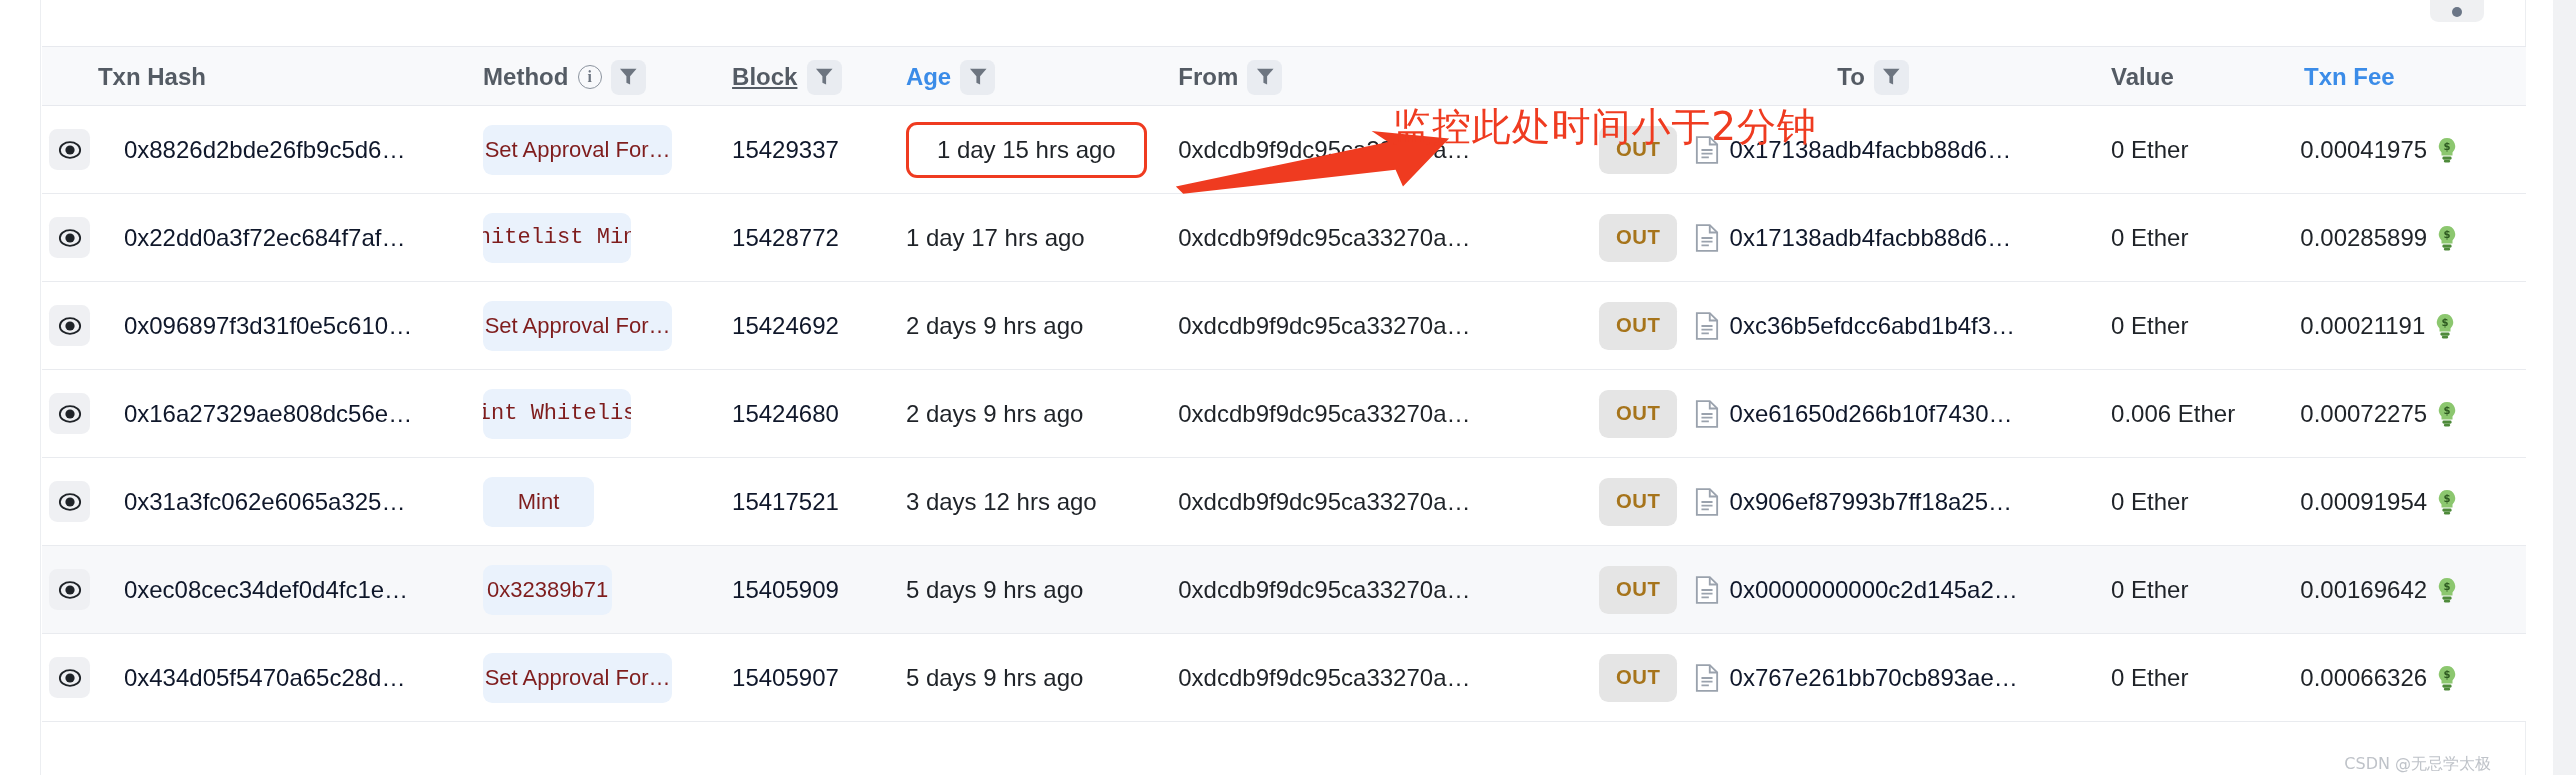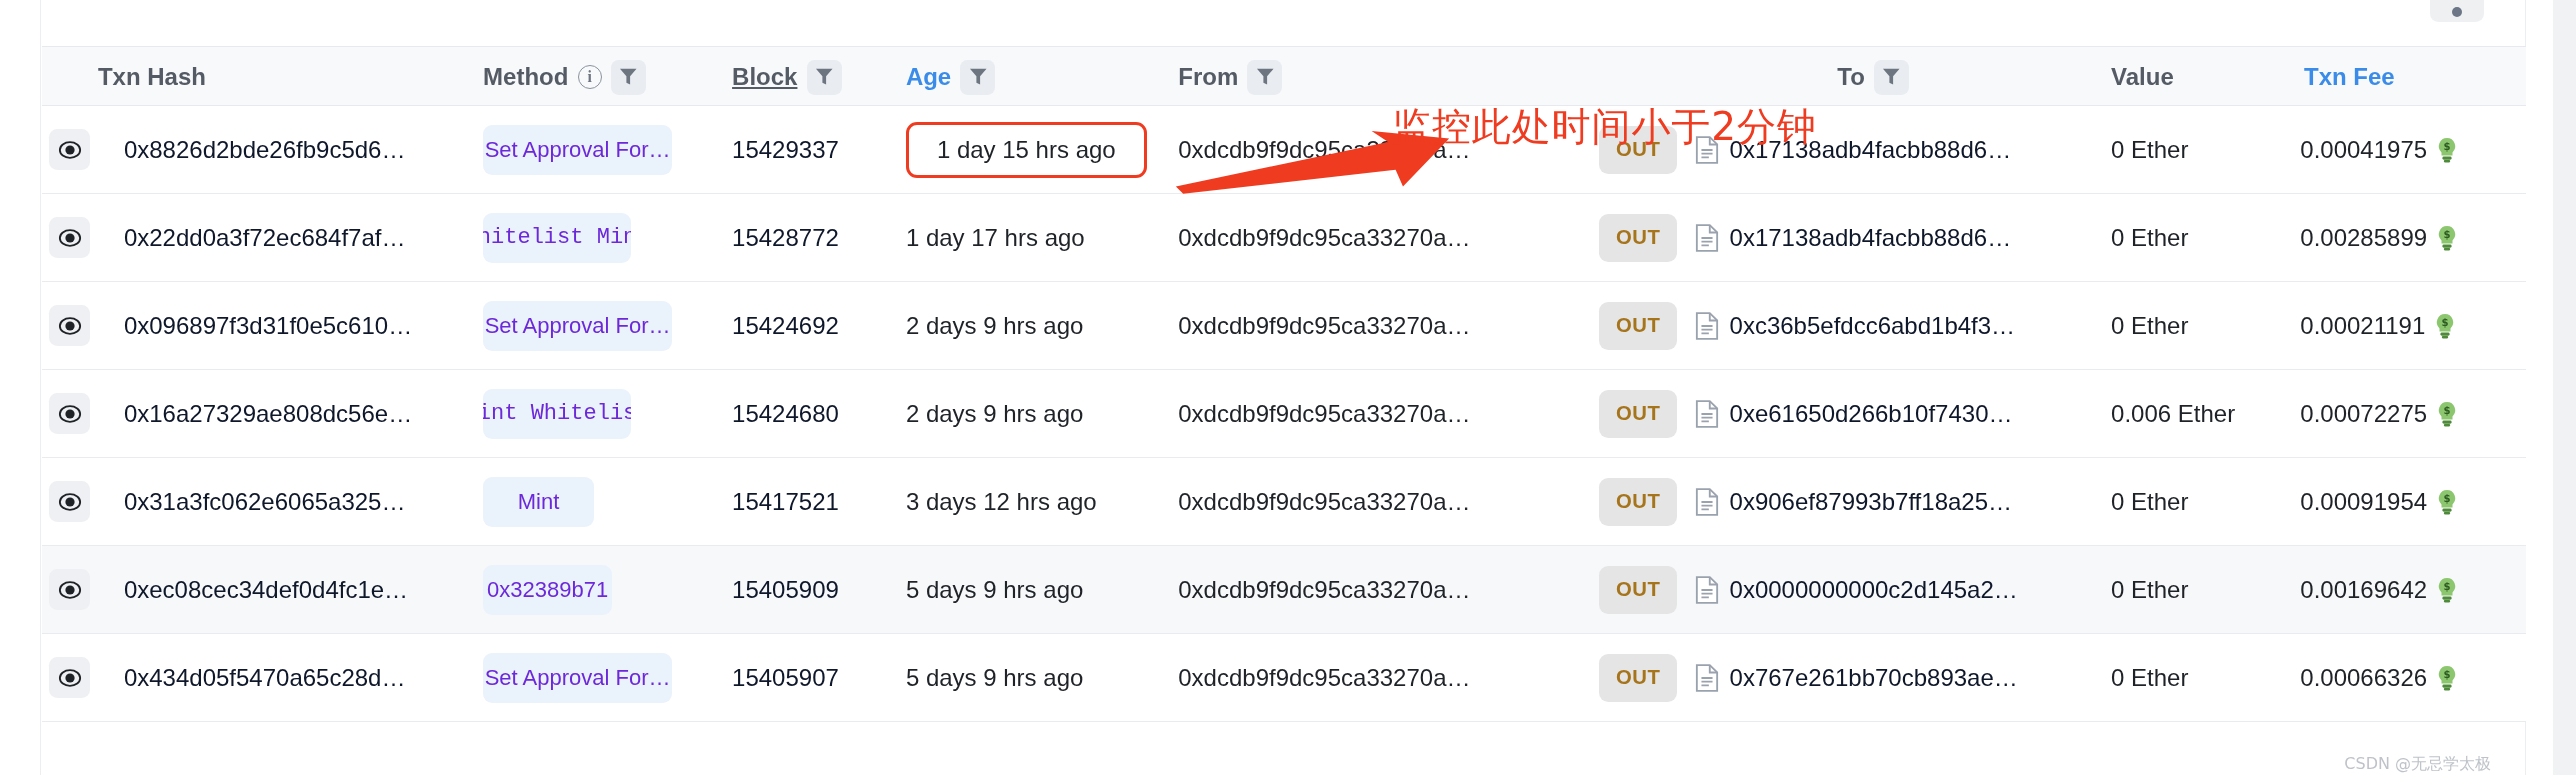--- a/index.html
+++ b/index.html
@@ -120,21 +120,21 @@
 
   td.c-hash { padding-left: 26px; }
   .link { color: #0f172a; text-decoration: none; }
 
   .method-pill {
     display: inline-flex; align-items: center; justify-content: center;
     min-width: 111px; height: 50px;
     padding: 0 20.3px;
     background: #eaf2fc;
     border-radius: 9.2px;
-    font-size: 22px; color: #6d28d9;
+    font-size: 22px; color: #7f1d1d;
     overflow: hidden;
   }
   .method-pill.w-wide { width: 189px; }
   .method-pill.w-mid  { width: 148px; font-family: Liberation Mono, monospace; }
   .method-pill.w-small{ width: 106px; }
   .method-pill.w-hex  { width: 129px; }
 
   td.c-block { color: #4d96e8; }
 
   td.c-age .age-wrap { display: inline-block; }

